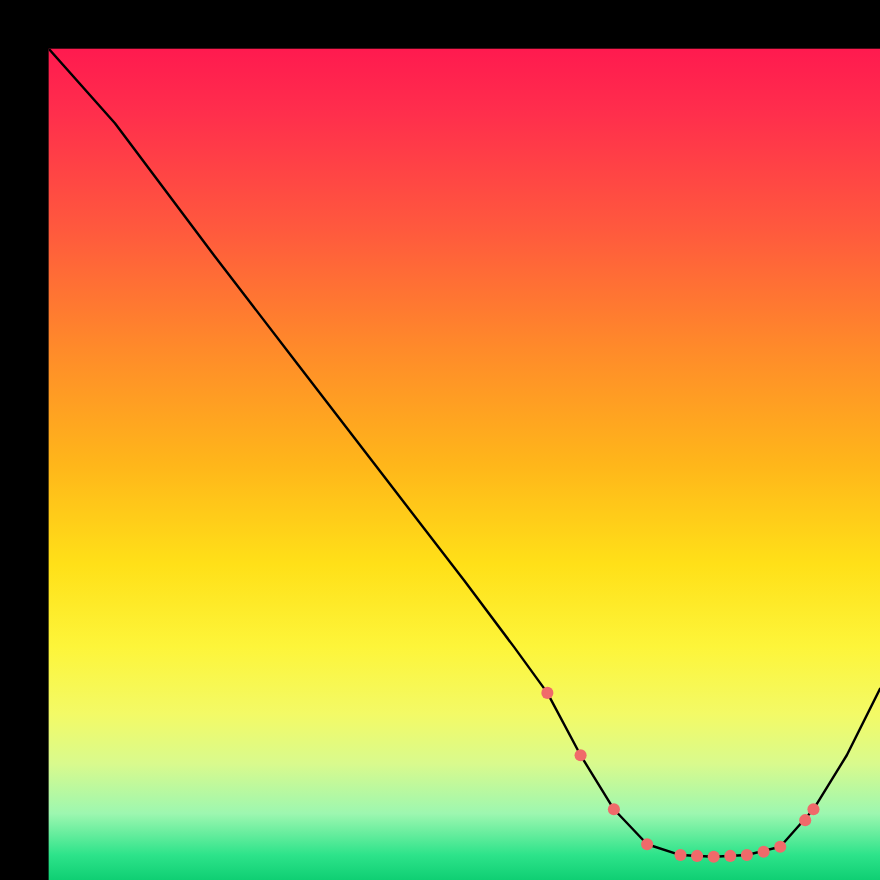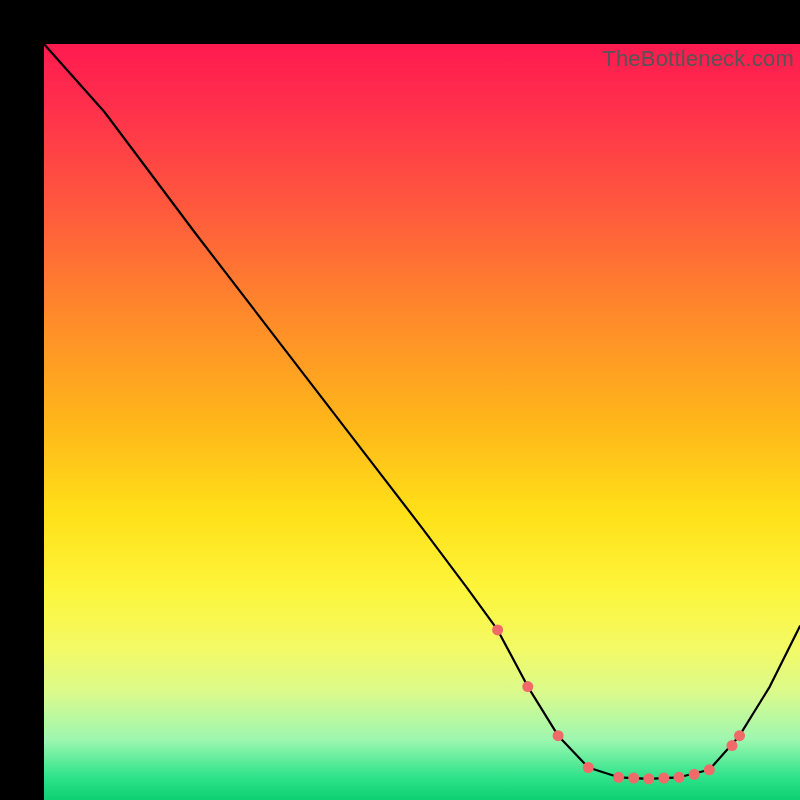--- a/index.html
+++ b/index.html
@@ -98,15 +98,14 @@
           <circle cx="604.8" cy="734.8" r="5.5" class="marker"></circle>
           <circle cx="619.9" cy="734.1" r="5.5" class="marker"></circle>
           <circle cx="635.0" cy="733.3" r="5.5" class="marker"></circle>
           <circle cx="650.2" cy="730.3" r="5.5" class="marker"></circle>
           <circle cx="665.3" cy="725.8" r="5.5" class="marker"></circle>
           <circle cx="688.0" cy="701.6" r="5.5" class="marker"></circle>
           <circle cx="695.5" cy="691.7" r="5.5" class="marker"></circle>
         </g>
     </svg>
 
-    <div class="watermark">TheBottleneck.com</div>
   </div>
 </div>
 
 </body></html>

